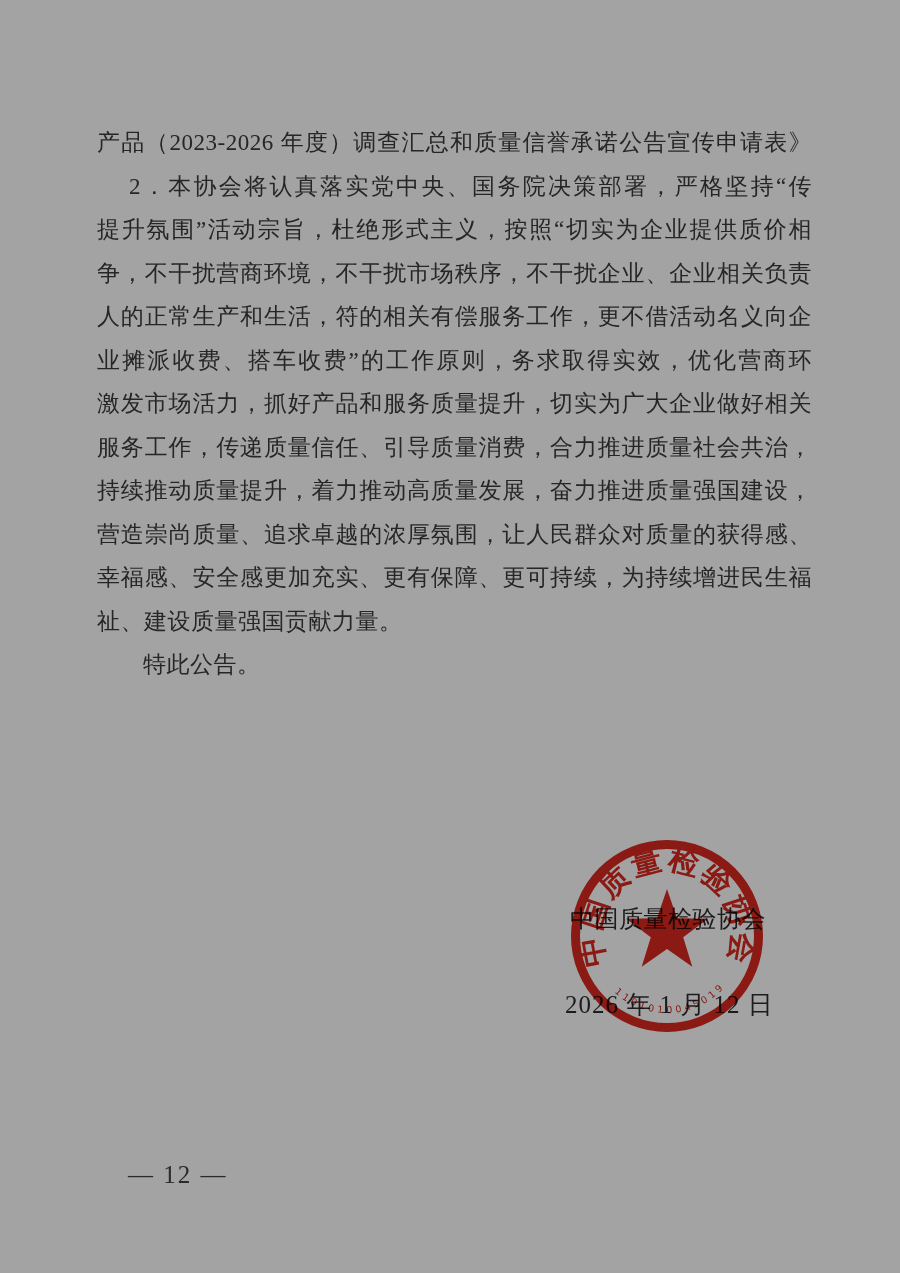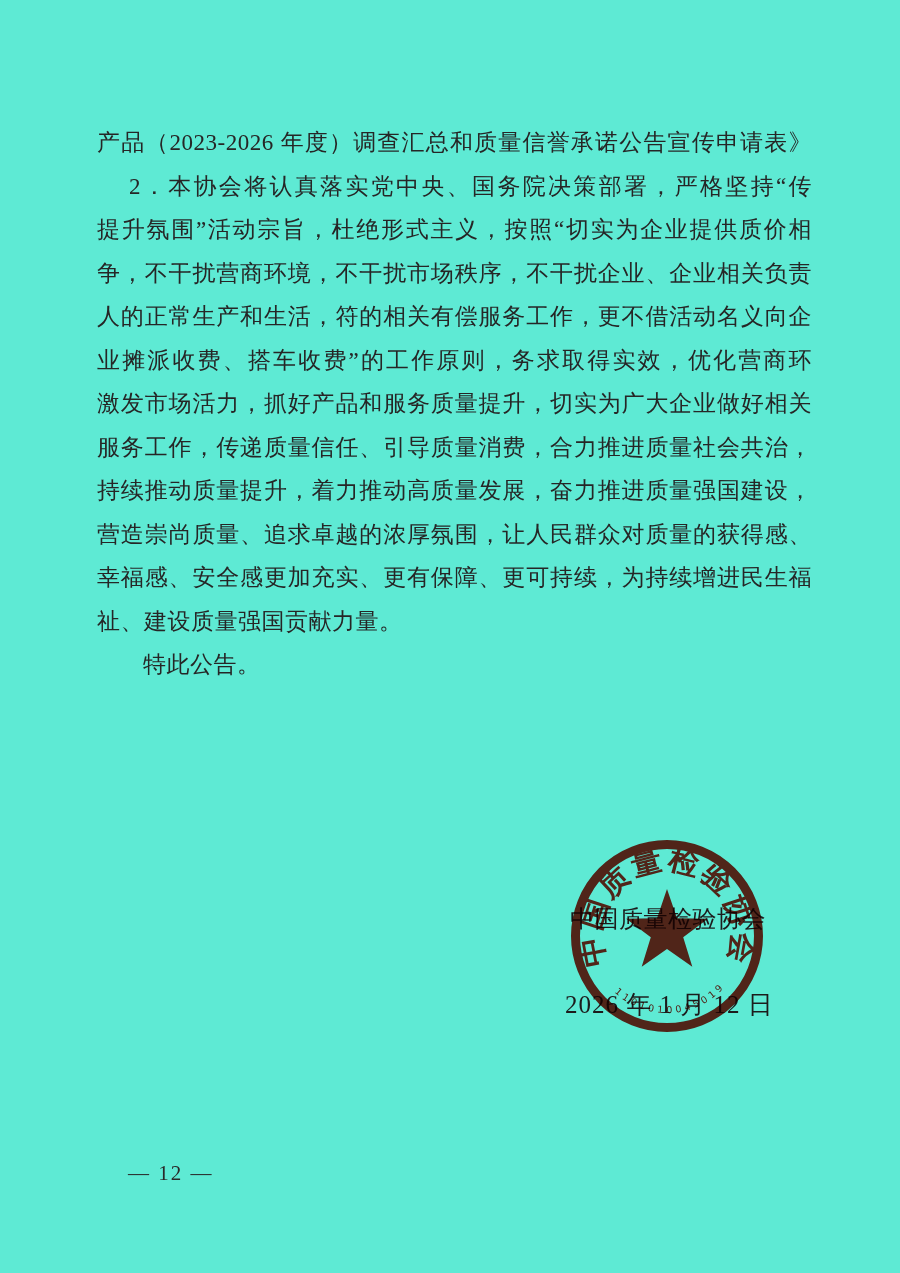--- a/index.html
+++ b/index.html
@@ -1,21 +1,21 @@
 <!DOCTYPE html>
 <html><head>
 <meta charset="utf-8">
 <style>
   * { margin:0; padding:0; box-sizing:border-box; }
   html,body { background:#ffffff; }
   body {
     width:900px; height:1273px; position:relative; overflow:hidden;
     font-family:"Liberation Serif","DejaVu Serif",serif;
   }
-  .page { position:absolute; inset:0; background:#5eead4; }
+  .page { position:absolute; inset:0; background:#a3a3a3; }
 
   
   .body-text {
     position:absolute; left:97px; top:121px; width:715px;
     font-size:23px; color:#262626;
   }
   .line {
     height:43.5px; line-height:43.5px;
     text-align:justify; text-align-last:justify;
     letter-spacing:0.5px;
@@ -32,21 +32,21 @@
     position:absolute; left:570px; top:903px;
     font-size:24px; letter-spacing:0.5px; color:#1c1c1c; white-space:nowrap;
   }
   .issue-date {
     position:absolute; left:565px; top:988px;
     font-size:25px; letter-spacing:1px; color:#1c1c1c; white-space:nowrap;
   }
 
   .page-footer {
     position:absolute; left:128px; top:1161px;
-    font-size:21px; letter-spacing:2px; color:#2a2a2a; white-space:nowrap;
+    font-size:25px; letter-spacing:2px; color:#2a2a2a; white-space:nowrap;
   }
 </style>
 </head>
 <body>
 
 <div class="page">
 
   <div class="body-text" id="body-text">
       <div class="line">产品（2023-2026 年度）调查汇总和质量信誉承诺公告宣传申请表》</div>
       <div class="line" style="text-indent: 32px;">2．本协会将认真落实党中央、国务院决策部署，严格坚持“传</div>

